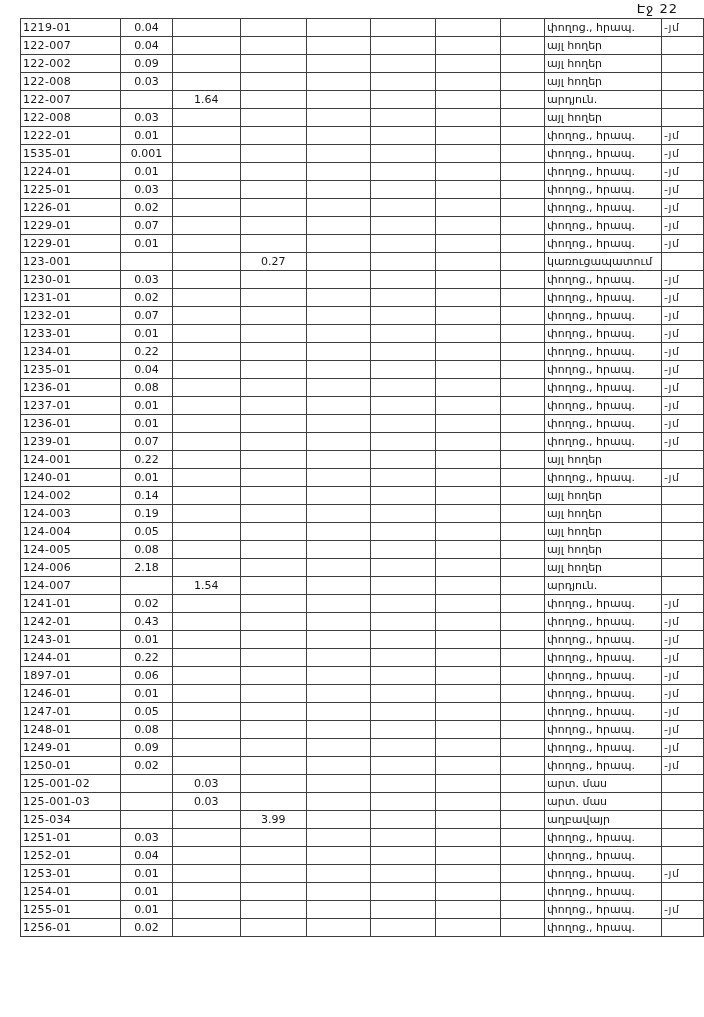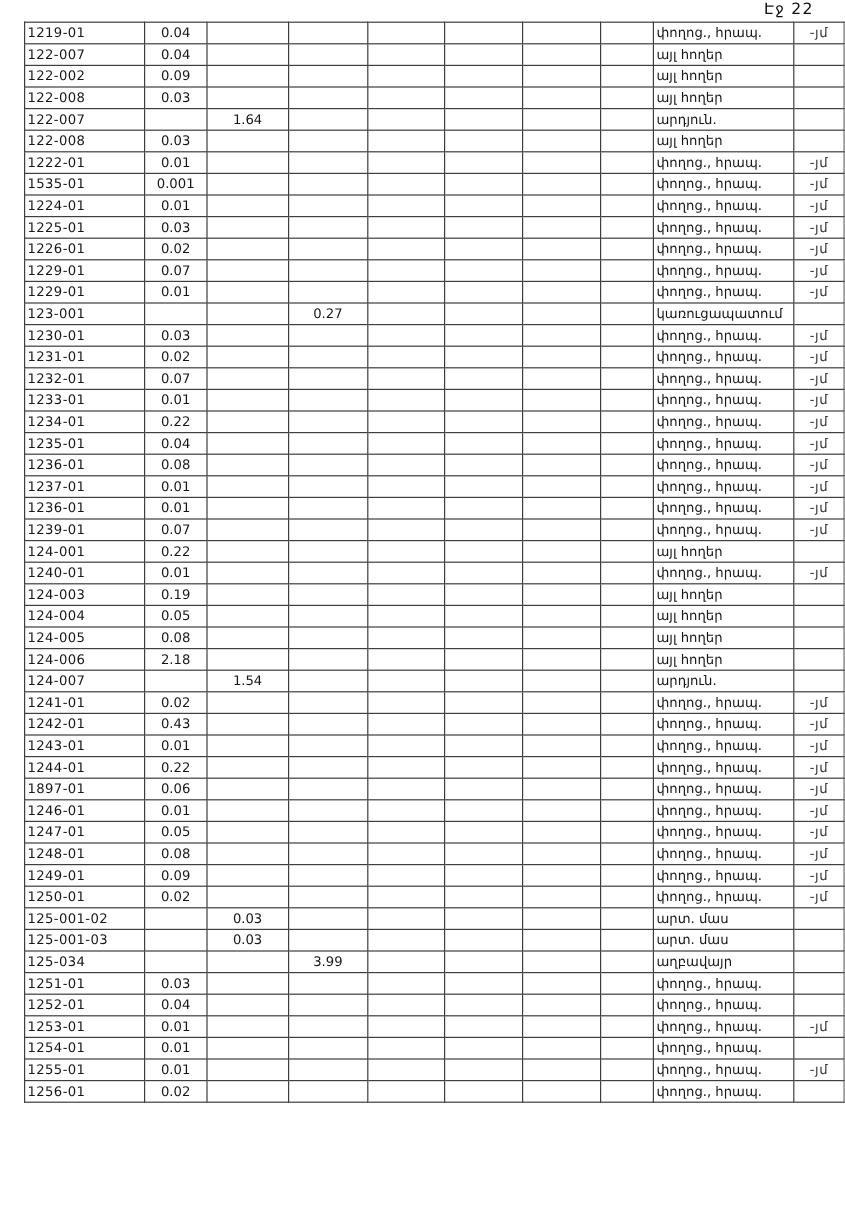--- a/index.html
+++ b/index.html
@@ -40,21 +40,21 @@
     vertical-align: middle;
   }
   td.c-id    { padding-left: 10px; letter-spacing: 0.3px; }
   td.c-val   { text-align: center; }
   td.c-label { padding-left: 5px; }
   td.c-mark  {
     border: none;
     font-size: 8px;
     color: #343434;
     padding-left: 7px;
-    text-align: center;
+    text-align: left;
     letter-spacing: 0.5px;
   }
 </style>
 </head>
 <body>
 
 <div class="page">
   <div class="page-label">Էջ 22</div>
 
   <table class="sheet">
@@ -377,20 +377,32 @@
           <td class="c-val"></td>
           <td class="c-val"></td>
           <td class="c-val"></td>
           <td class="c-val"></td>
           <td class="c-val"></td>
           <td class="c-val"></td>
           <td class="c-label">փողոց., հրապ.</td>
           <td class="c-mark">-յմ</td>
         </tr>
         <tr>
+          <td class="c-id">124-002</td>
+          <td class="c-val">0.14</td>
+          <td class="c-val"></td>
+          <td class="c-val"></td>
+          <td class="c-val"></td>
+          <td class="c-val"></td>
+          <td class="c-val"></td>
+          <td class="c-val"></td>
+          <td class="c-label">այլ հողեր</td>
+          <td class="c-mark"></td>
+        </tr>
+        <tr>
           <td class="c-id">124-003</td>
           <td class="c-val">0.19</td>
           <td class="c-val"></td>
           <td class="c-val"></td>
           <td class="c-val"></td>
           <td class="c-val"></td>
           <td class="c-val"></td>
           <td class="c-val"></td>
           <td class="c-label">այլ հողեր</td>
           <td class="c-mark"></td>

